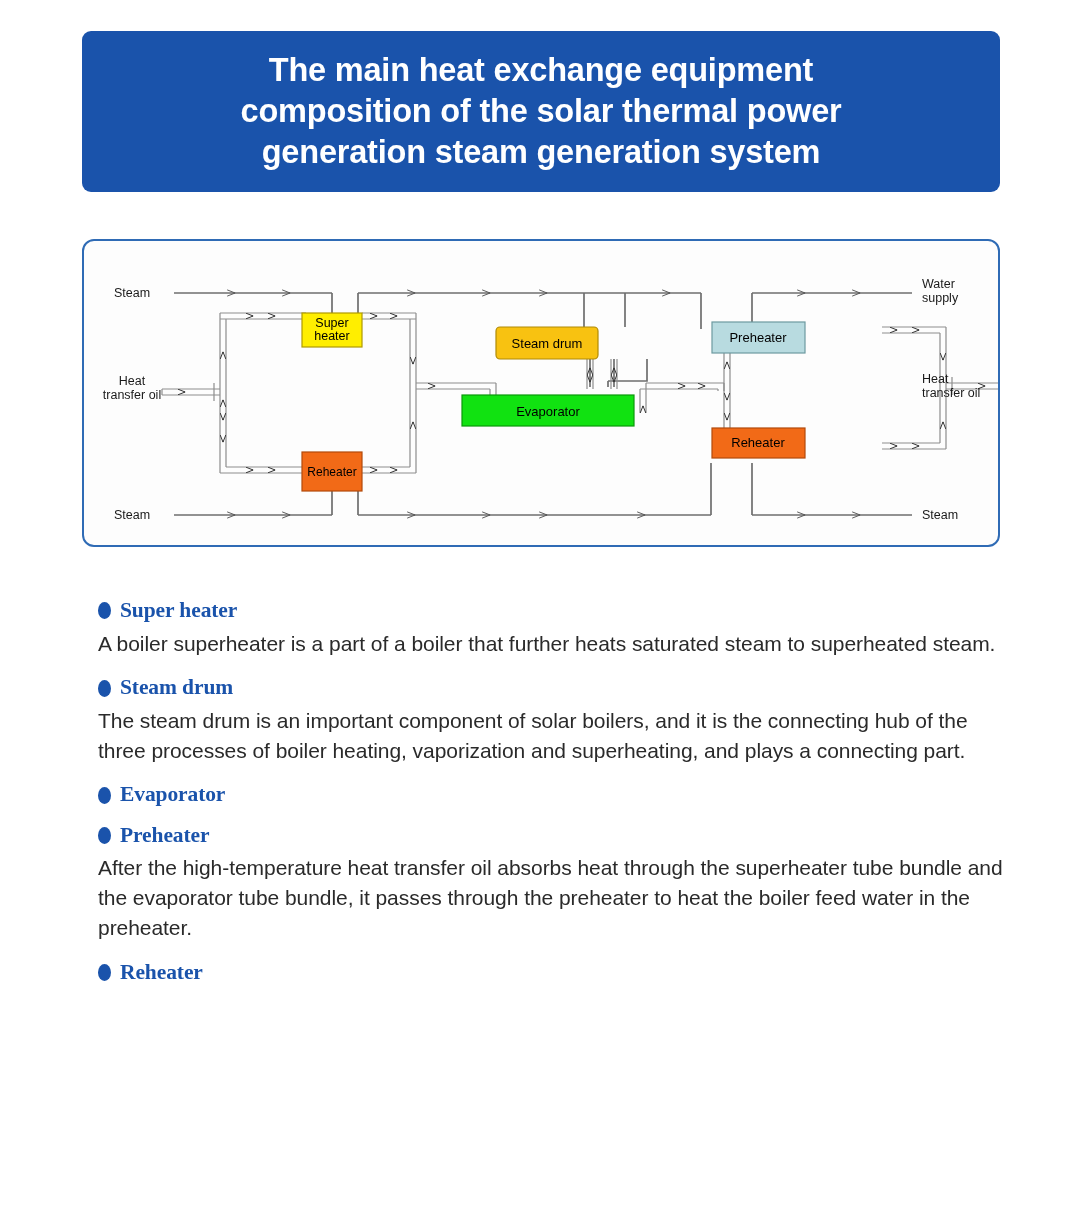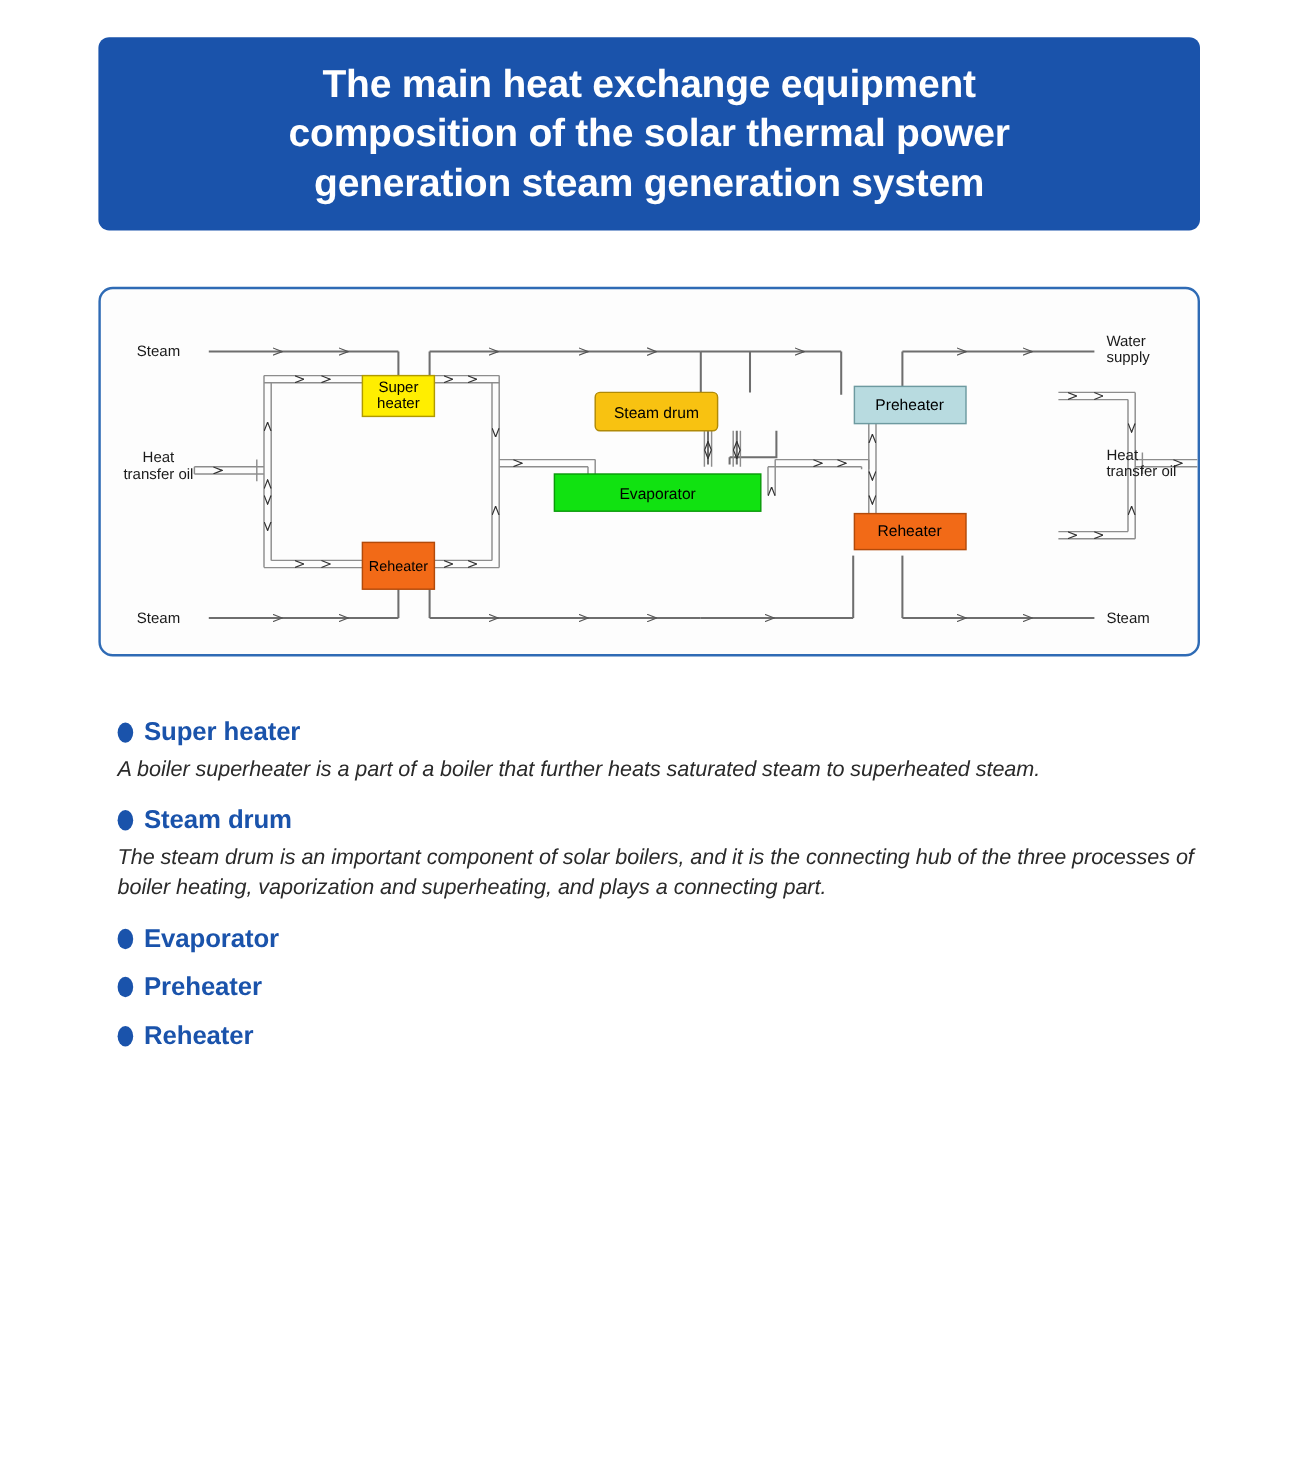--- a/index.html
+++ b/index.html
@@ -39,24 +39,25 @@
   .sec-head{
     display:flex;align-items:center;gap:9px;margin-bottom:7px;
   }
   .bullet{
     width:13px;height:17px;border-radius:50%;
     background:#1a53ab;flex:0 0 auto;display:block;
   }
   .sec-title{
     color:#1a53ab;font-size:21.5px;font-weight:bold;line-height:1;
     letter-spacing:-0.1px;
+    font-family:Liberation Serif, serif;
   }
   .sec-body{
-    color:#2a2a2a;font-size:18px;line-height:1.42;
-    letter-spacing:-0.05px;margin:0;font-style:italic;
+    color:#2a2a2a;font-size:21px;line-height:1.42;
+    letter-spacing:-0.05px;margin:0;
   }
   .s-superheater{margin-bottom:19px;}
   .s-steamdrum{margin-bottom:19px;}
   .s-evaporator{margin-bottom:19px;}
   .s-preheater{margin-bottom:19px;}
 
   
   text{font-family:"Liberation Sans", sans-serif;}
 </style>
 </head>
@@ -317,20 +318,21 @@
         <span class="bullet"></span>
         <span class="sec-title">Evaporator</span>
       </div>
     </div>
 
     <div class="section s-preheater">
       <div class="sec-head">
         <span class="bullet"></span>
         <span class="sec-title">Preheater</span>
       </div>
+      <p class="sec-body">After the high-temperature heat transfer oil absorbs heat through the superheater tube bundle and the evaporator tube bundle, it passes through the preheater to heat the boiler feed water in the preheater.</p>
     </div>
 
     <div class="section s-reheater">
       <div class="sec-head">
         <span class="bullet"></span>
         <span class="sec-title">Reheater</span>
       </div>
     </div>
 
   </div>

